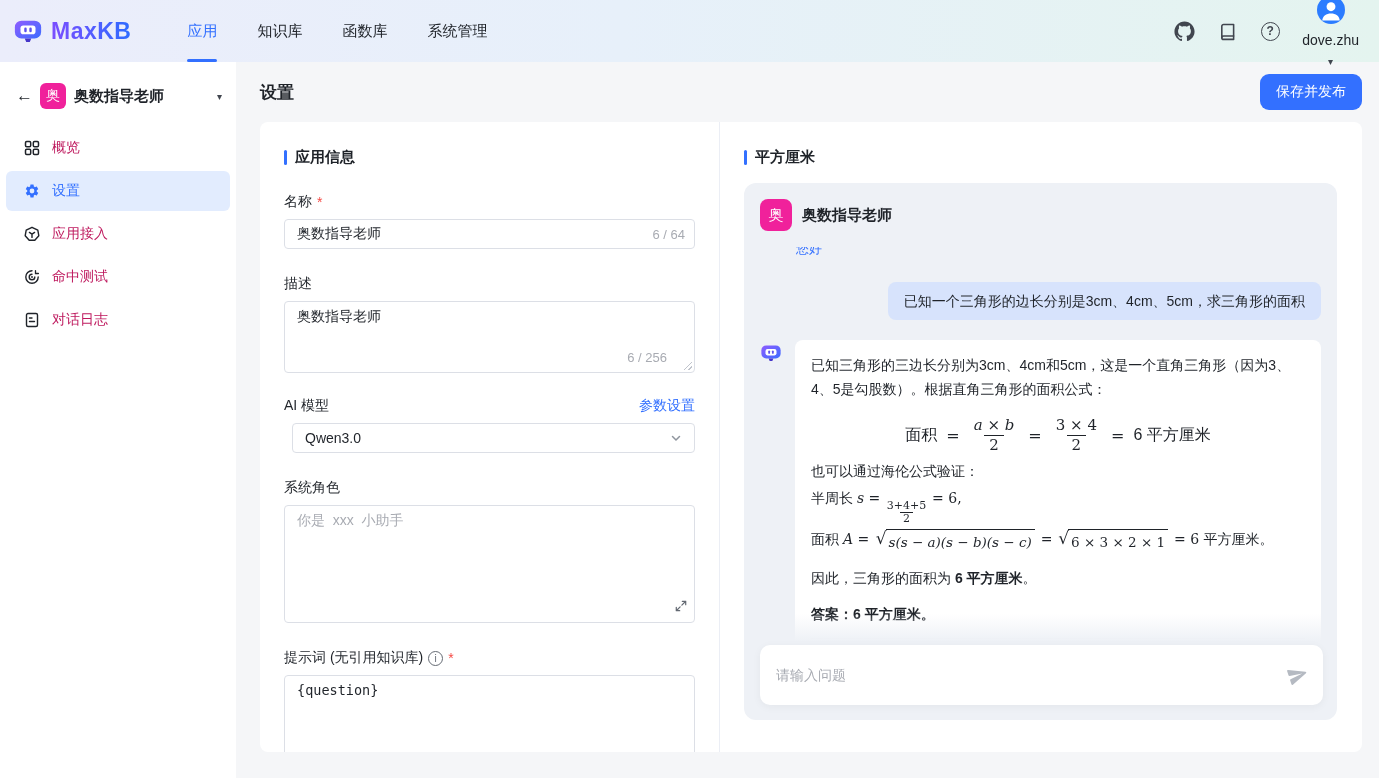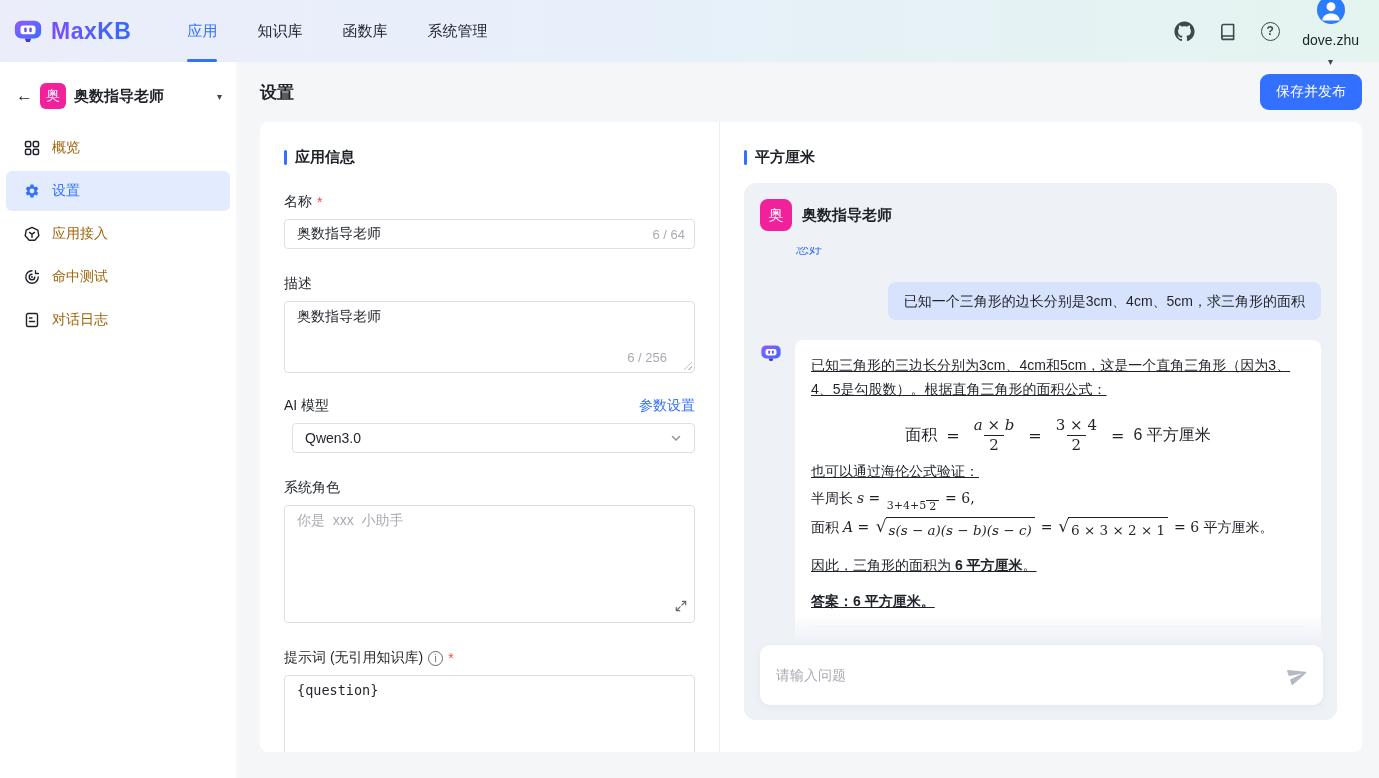--- a/index.html
+++ b/index.html
@@ -33,21 +33,21 @@
   
   .shell { display:flex; height:716px; }
   .sidebar { width:236px; background:#ffffff; flex:none; padding-top:14px; }
   .side-app { display:flex; align-items:center; padding:0 14px 0 16px; height:40px; cursor:pointer; }
   .back-arrow { font-size:17px; color:#1f2329; width:24px; cursor:pointer; }
   .app-badge { width:26px; height:26px; border-radius:6px; background:#f0219b; color:#fff;
                font-size:14px; display:flex; align-items:center; justify-content:center; margin-right:8px; }
   .side-app-name { font-size:15px; font-weight:bold; flex:1; }
   .side-menu { margin-top:12px; }
   .side-item { display:flex; align-items:center; gap:12px; height:40px; margin:3px 6px;
-               padding:0 0 0 18px; border-radius:6px; font-size:14px; cursor:pointer; color:#a16207; }
+               padding:0 0 0 18px; border-radius:6px; font-size:14px; cursor:pointer; color:#be185d; }
   .side-item svg { flex:none; }
   .side-item.active { background:#e2ecfe; color:#3370ff; font-weight:500; }
 
   
   .main { flex:1; display:flex; flex-direction:column; min-width:0; }
   .main-header { height:60px; display:flex; align-items:center; padding:0 17px 0 24px; }
   .page-title { font-size:17px; font-weight:bold; }
   .save-btn { margin-left:auto; background:#3370ff; color:#fff; border:none; border-radius:9px;
               font-size:14px; padding:9px 16px; cursor:pointer; font-family:inherit; }
 
@@ -91,35 +91,35 @@
                     font-size:15px; display:flex; align-items:center; justify-content:center; }
   .chat-app-name { font-size:15px; font-weight:bold; }
   .clipped-link { margin:16px 0 0 36px; height:9px; overflow:hidden; width:34px; }
   .clipped-link span { display:inline-block; color:#3370ff; font-size:13px; transform:translateY(-7px); }
   .user-row { display:flex; justify-content:flex-end; margin-top:26px; }
   .user-bubble { background:#d7e3fc; border-radius:8px; padding:10px 16px; font-size:14px;
                  line-height:1.3; max-width:80%; }
   .ai-row { display:flex; margin-top:20px; align-items:flex-start; }
   .ai-avatar { flex:none; margin-top:2px; }
   .ai-card { background:#fff; border-radius:8px; margin-left:13px; flex:1; padding:2px 16px 0; font-size:14px; }
-  .ai-card p { margin:12px 0 0; line-height:1.7;text-decoration:underline; }
+  .ai-card p { margin:12px 0 0; line-height:1.7; }
   .fade { position:absolute; left:0; right:0; bottom:76px; height:30px;
           background:linear-gradient(180deg,rgba(238,241,246,0),#eef1f6 90%); pointer-events:none; }
 
   
   .math-display { display:flex; justify-content:center; align-items:center; gap:9px;
                   margin:14px 0 6px; font-size:16px; }
   .serif { font-family:"DejaVu Serif",serif; }
   .mi { font-family:"DejaVu Serif",serif; font-style:italic; }
   .dfrac { display:inline-flex; flex-direction:column; align-items:center; line-height:1.25;
            font-family:"DejaVu Serif",serif; font-size:15px; }
   .dfrac .den { border-top:1.2px solid #1f2329; padding:0 5px; }
   .dfrac .num { padding:0 5px; }
   .mline { margin-top:2px; line-height:1.75; }
-  .sfrac { display:inline-flex; flex-direction:row; align-items:center; line-height:1.1;
+  .sfrac { display:inline-flex; flex-direction:column; align-items:center; line-height:1.1;
            font-family:"DejaVu Serif",serif; font-size:11px; vertical-align:-6px; margin:0 2px; }
   .sfrac .den { border-top:1px solid #1f2329; padding:0 3px; }
   .sqrt { display:inline-flex; align-items:flex-start; margin:0 2px; }
   .sqrt-sign { font-family:"DejaVu Serif",serif; font-size:17px; line-height:1.1; }
   .radicand { border-top:1.2px solid #1f2329; padding:1px 3px 0; font-family:"DejaVu Serif",serif;
               font-size:13.5px; margin-left:-1px; }
   .radicand.it { font-style:italic; }
 
   .sources-row { display:flex; align-items:center; margin-top:12px; border-top:1px solid #f0f2f5;
                  padding:10px 0 12px; font-size:13px; }

